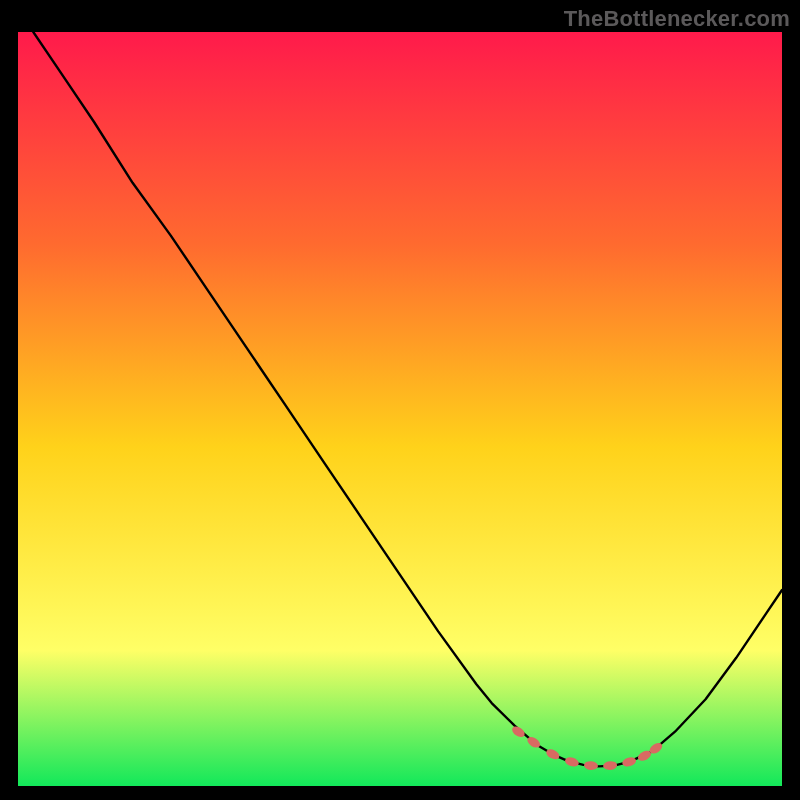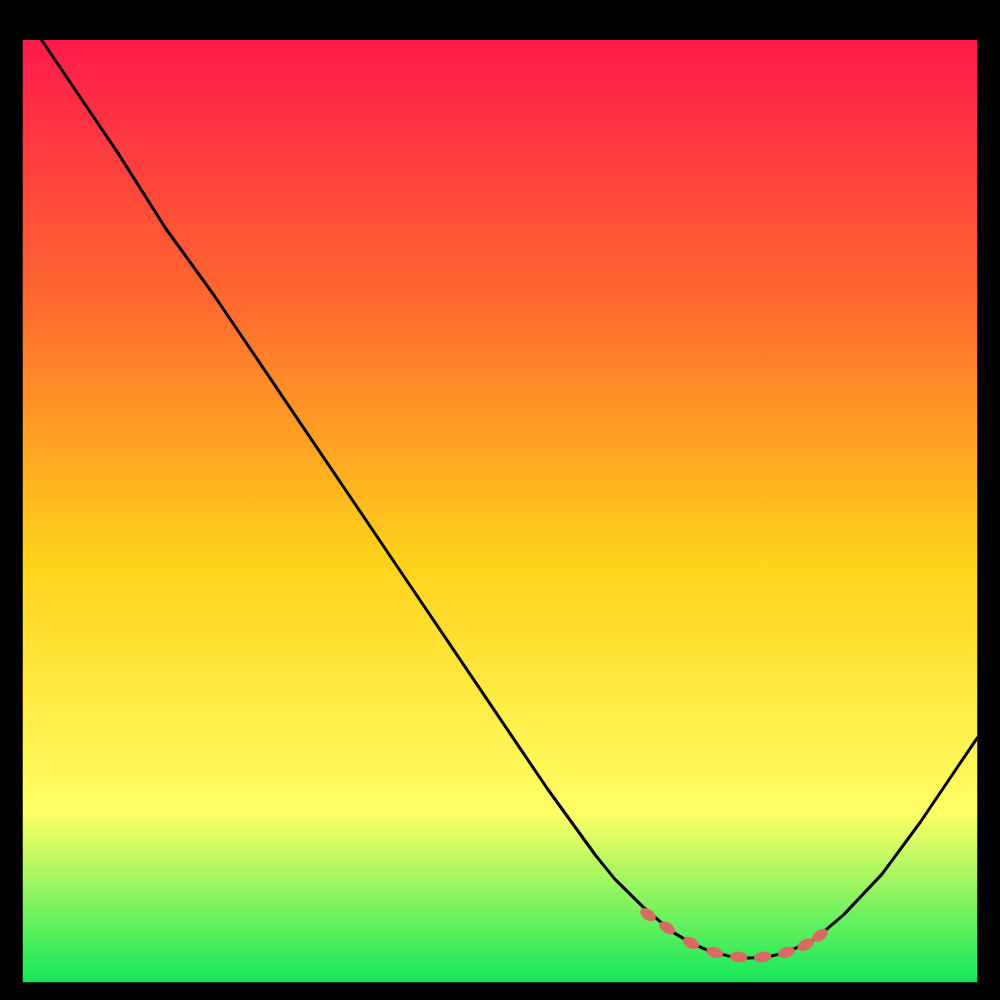--- a/index.html
+++ b/index.html
@@ -38,20 +38,21 @@
   svg {
     display: block;
     width: 100%;
     height: 100%;
   }
 </style>
 </head>
 <body>
 
 <div class="frame">
+  <div class="watermark">TheBottlenecker.com</div>
 
   <div class="plot-wrap">
     <svg viewBox="0 0 764 754" preserveAspectRatio="none">
       <defs>
         <linearGradient id="bg-grad" x1="0" y1="0" x2="0" y2="1">
           <stop id="g0" offset="0%" stop-color="#ff1a4b"></stop>
           <stop id="g1" offset="28%" stop-color="#ff6a2f"></stop>
           <stop id="g2" offset="55%" stop-color="#ffd21a"></stop>
           <stop id="g3" offset="82%" stop-color="#ffff66"></stop>
           <stop id="g4" offset="100%" stop-color="#12e85a"></stop>

